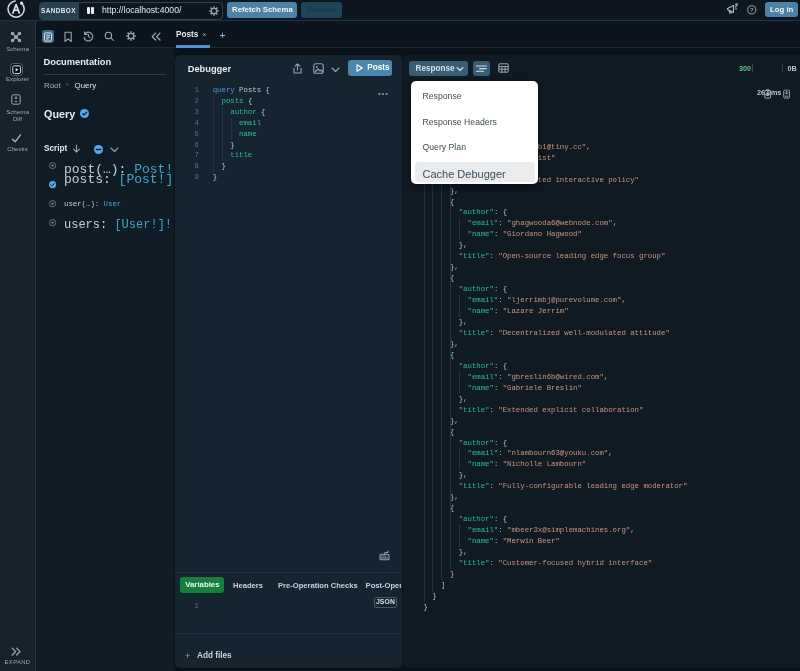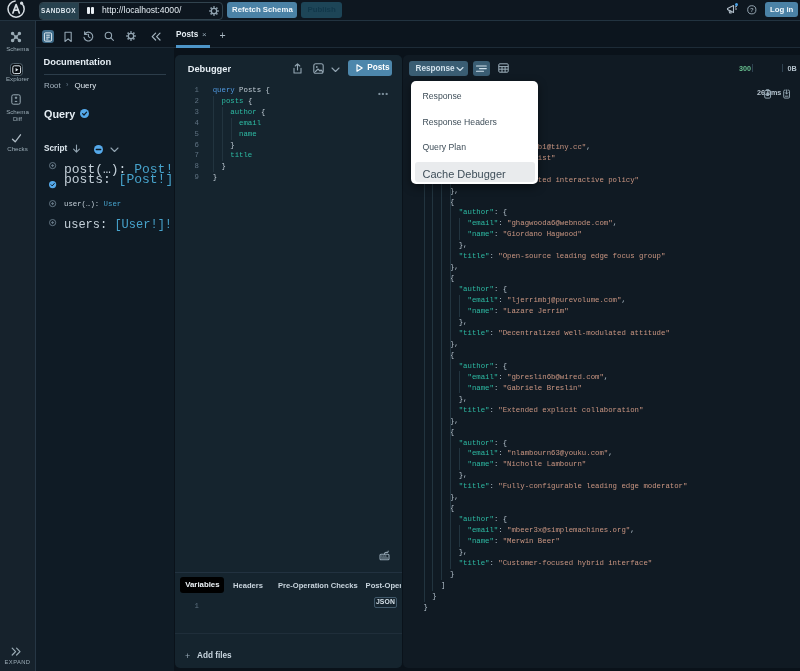--- a/index.html
+++ b/index.html
@@ -288,21 +288,21 @@
         <rect x="1" y="4.2" width="9" height="5.6" rx="1"></rect>
         <path d="M5.5 4.2 C5.5 2.6 6.5 2.2 7.6 2.4 C8.7 2.6 9.3 1.8 9.2 1"></path>
         <line x1="2.5" y1="6" x2="3.3" y2="6"></line>
         <line x1="4.4" y1="6" x2="5.2" y2="6"></line>
         <line x1="6.3" y1="6" x2="7.1" y2="6"></line>
         <line x1="2.5" y1="8" x2="8.5" y2="8"></line>
       </g>
     </svg>
   </div>
 <div style="position:absolute;left:175px;top:571.5px;width:226.5px;height:1px;background:#223240;"></div>
-<div style="position:absolute;left:180.4px;top:576.5px;width:44px;height:16.1px;border-radius:3px;background:#000000;color:#eef4f8;font-size:7.8px;font-weight:bold;line-height:16.1px;text-align:center;">Variables</div>
+<div style="position:absolute;left:180.4px;top:576.5px;width:44px;height:16.1px;border-radius:3px;background:#15803d;color:#eef4f8;font-size:7.8px;font-weight:bold;line-height:16.1px;text-align:center;">Variables</div>
 <div style="position:absolute;left:233px;top:581px;font-size:7.6px;font-weight:bold;color:#c8d4dd;">Headers</div>
 <div style="position:absolute;left:278px;top:581px;font-size:7.6px;font-weight:bold;color:#c8d4dd;">Pre-Operation Checks</div>
 <div style="position:absolute;left:365.6px;top:581px;width:35.5px;overflow:hidden;font-size:7.6px;font-weight:bold;color:#c8d4dd;white-space:nowrap;">Post-Operation Script</div>
 <pre style="position:absolute;left:175px;top:600.5px;width:24px;text-align:right;font-size:7.33px;line-height:10.85px;color:#5e7180;">1</pre>
 <div style="position:absolute;left:374.3px;top:597.3px;width:22.5px;height:10.4px;border:1px solid #41596a;border-radius:2px;color:#d5e0e8;font-size:6.8px;font-weight:bold;line-height:8.8px;text-align:center;letter-spacing:0.2px;">JSON</div>
 <div style="position:absolute;left:175px;top:632.5px;width:226.5px;height:1px;background:#1f2e3a;"></div>
 <div style="position:absolute;left:185px;top:650.5px;font-size:9px;color:#93a5b2;">+</div>
 <div style="position:absolute;left:197px;top:651px;font-size:8.2px;font-weight:bold;color:#c9d6e0;">Add files</div>
 <div style="position:absolute;left:403px;top:55px;width:397px;height:613px;background:#101a23;border-radius:5px 0 0 5px;"></div>
 <div style="position:absolute;left:408.5px;top:60.5px;width:59.7px;height:15px;border-radius:3px;background:#3a5d73;">

